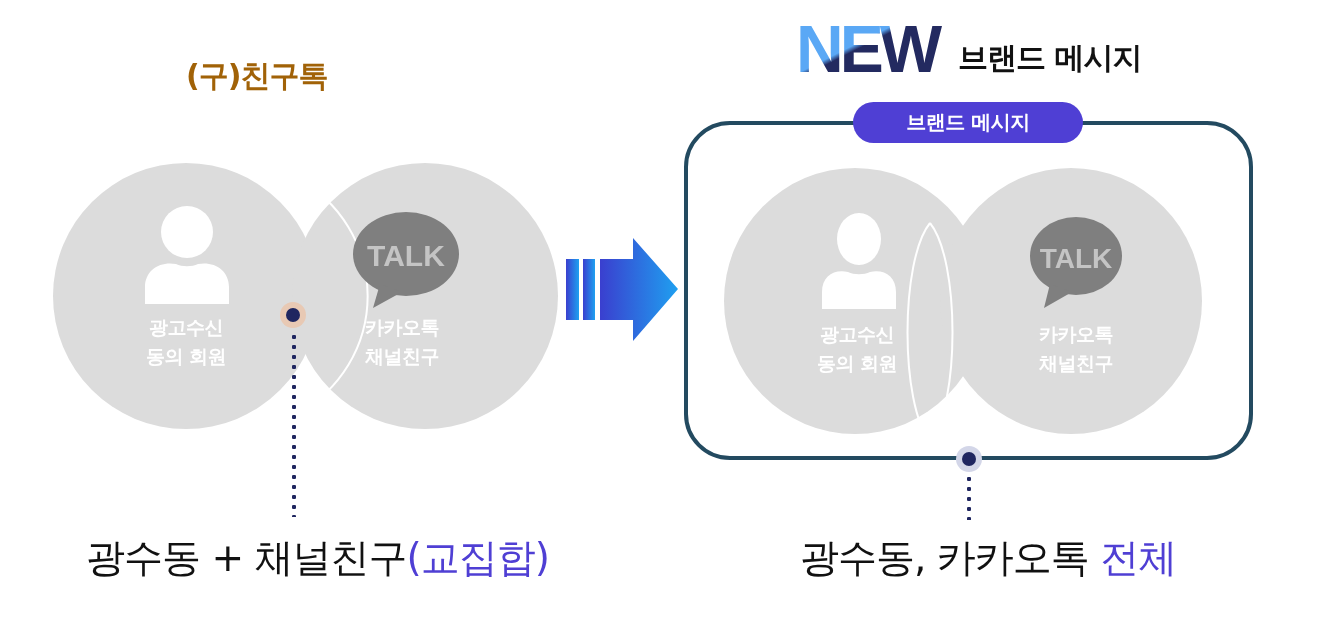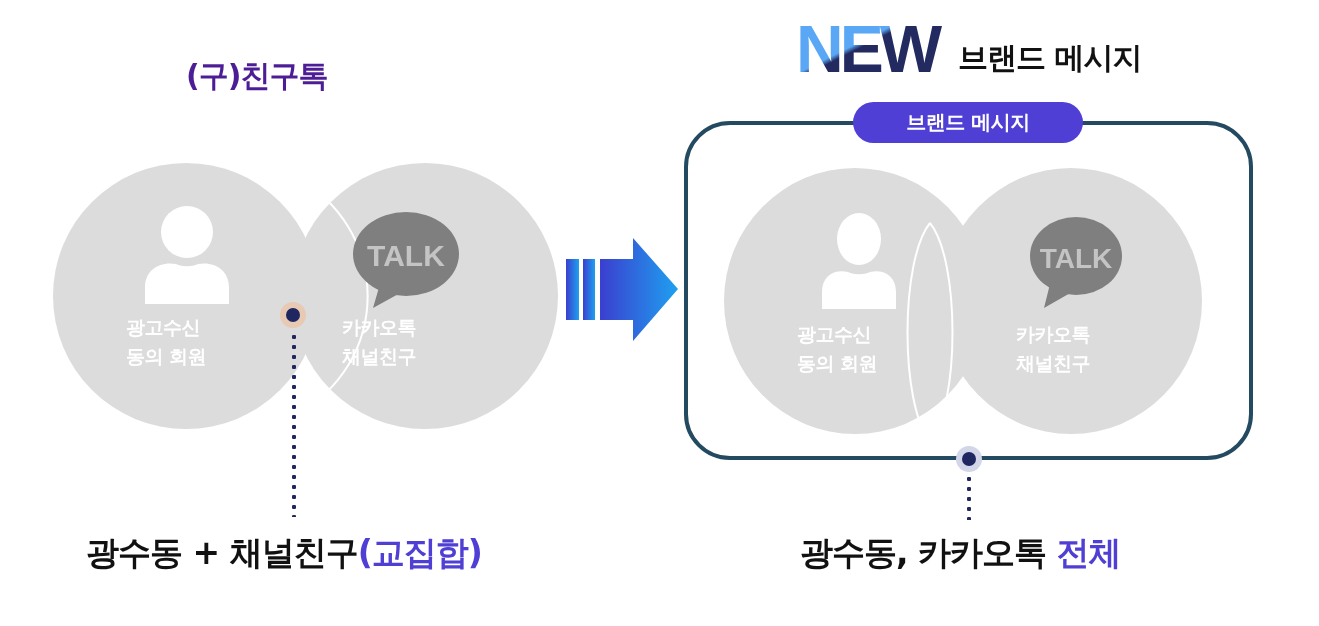--- a/index.html
+++ b/index.html
@@ -1,24 +1,24 @@
 <!DOCTYPE html>
 <html><head>
 <meta charset="utf-8">
 <style>
   html, body { margin: 0; padding: 0; background: #ffffff; }
   body { width: 1319px; height: 626px; position: relative; overflow: hidden;
          font-family: "DejaVu Sans", "Liberation Sans", sans-serif; }
   .abs { position: absolute; }
   .title-left { left: 186px; top: 56px; width: 200px; text-align: left;
-    font-size: 30px; font-weight: bold; color: #4c1d95; letter-spacing: -1px; white-space: nowrap; }
+    font-size: 30px; font-weight: bold; color: #a16207; letter-spacing: -1px; white-space: nowrap; }
   .circle { position: absolute; border-radius: 50%; background: #dcdcdc; }
   .venn-label { position: absolute; color: #ffffff; font-weight: bold; font-size: 19px;
-    line-height: 29px; letter-spacing: -0.5px; white-space: nowrap; }
-  .caption { position: absolute; font-size: 33px; font-weight: bold; color: #111;
+    line-height: 29px; text-align: center; letter-spacing: -0.5px; white-space: nowrap; }
+  .caption { position: absolute; font-size: 39px; font-weight: normal; color: #111;
     white-space: nowrap; letter-spacing: -1px; }
   .accent { color: #4f3fd4; }
   .marker-outer { position: absolute; width: 26px; height: 26px; border-radius: 50%; }
   .marker-inner { position: absolute; left: 6px; top: 6px; width: 14px; height: 14px;
     border-radius: 50%; background: #1f2660; }
   .dots { position: absolute; width: 4px;
     background-image: radial-gradient(circle, #1f2660 2px, transparent 2.4px);
     background-size: 4px 10px; background-repeat: repeat-y; }
   .brand-box { left: 684px; top: 121px; width: 561px; height: 331px;
     border: 4px solid #234a60; border-radius: 46px; }

